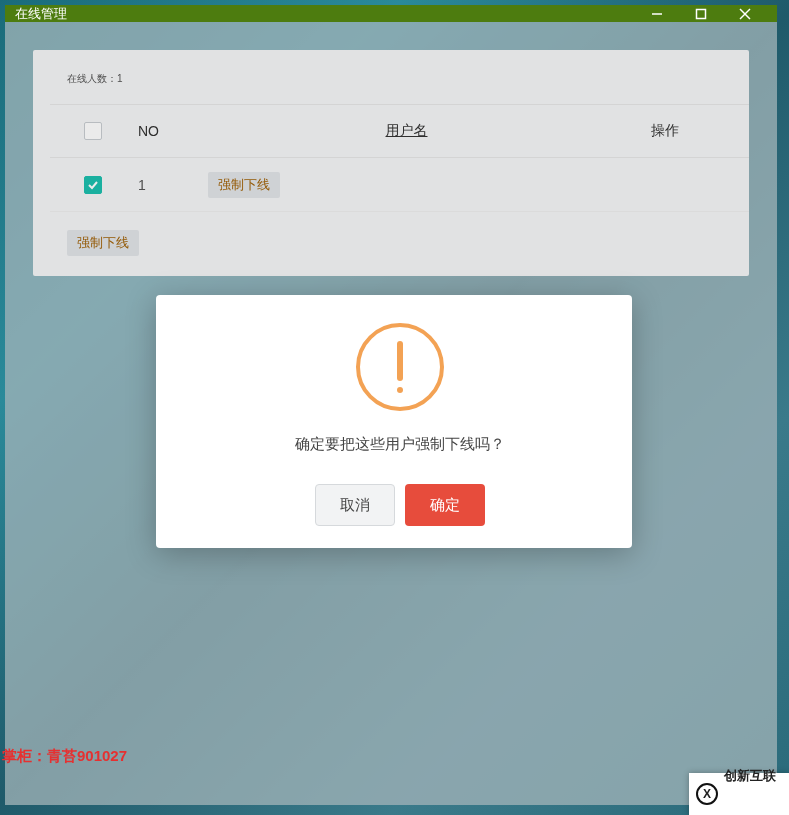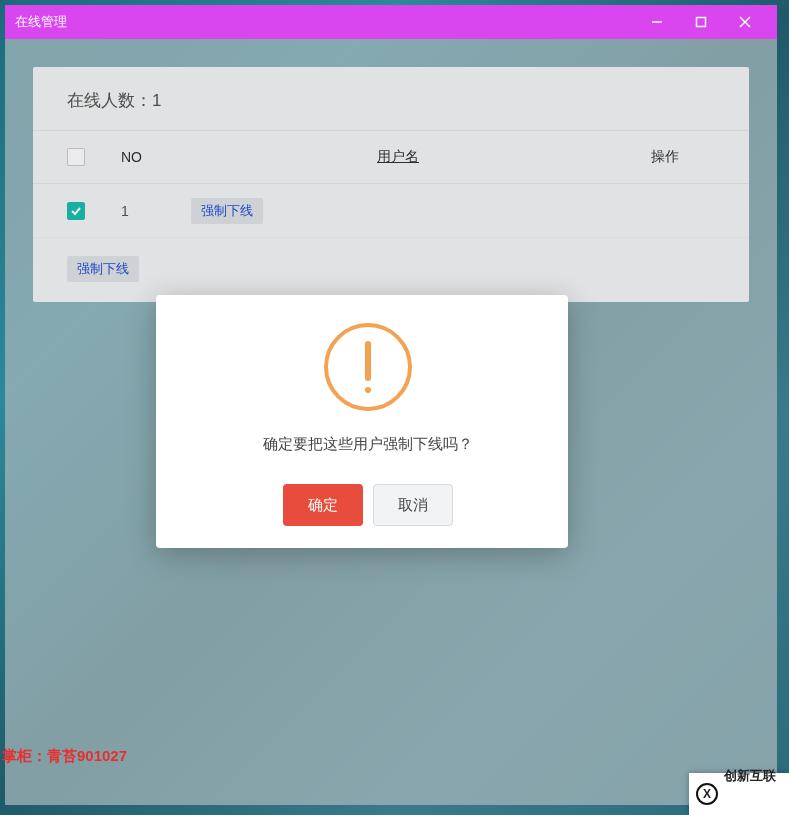--- a/index.html
+++ b/index.html
@@ -15,22 +15,22 @@
     .window {
       position: absolute;
       left: 5px;
       top: 5px;
       width: 772px;
       height: 800px;
       display: flex;
       flex-direction: column;
     }
     .titlebar {
-      height: 34px;
-      background: #d946ef;
+      height: 17px;
+      background: #4d7c0f;
       display: flex;
       align-items: center;
       padding: 0 10px;
       color: #fff;
     }
     .titlebar-title { font-size: 13px; flex: 1; }
     .winbtn {
       width: 44px;
       height: 31px;
       display: flex;
@@ -46,30 +46,31 @@
       position: relative;
     }
     .card {
       background: #f5f6f7;
       border-radius: 2px;
       padding: 0 0 20px 0;
     }
     .card-header {
       padding: 22px 45px 10px 34px;
       color: #555;
-      font-size: 17px;
+      font-size: 10px;
     }
     .table {
       width: 100%;
     }
     .thead, .trow {
       display: flex;
       align-items: center;
       padding: 14px 34px;
       height: 54px;
+      margin-left: 17px;
     }
     .thead {
       color: #333;
       font-weight: 500;
       border-bottom: 1px solid #e6e6e6;
       border-top: 1px solid #e6e6e6;
       margin-top: 8px;
     }
     .trow {
       border-bottom: 1px solid #eee;
@@ -87,39 +88,39 @@
       display: inline-flex;
       align-items: center; justify-content: center;
     }
     .checkbox.checked {
       background: #1dbfae;
       border-color: #1dbfae;
     }
     .checkbox.checked svg { stroke: #fff; }
     .opbtn {
       background: #e1e4e8;
-      color: #1d4ed8;
+      color: #a16207;
       padding: 4px 10px;
       border-radius: 2px;
       font-size: 13px;
       display: inline-block;
       border: none;
     }
     .footer-btn {
       margin: 18px 0 0 34px;
     }
     .overlay {
       position: absolute;
       inset: 0;
       background: rgba(0,0,0,0.08);
       pointer-events: none;
     }
     .dialog {
       position: absolute;
-      width: 412px;
+      width: 476px;
       left: 156px;
       top: 295px;
       background: #fff;
       border-radius: 4px;
       box-shadow: 0 6px 30px rgba(0,0,0,0.25);
       display: flex;
       flex-direction: column;
       align-items: center;
       padding: 28px 20px 22px 32px;
     }
@@ -246,22 +247,22 @@
 
 <div class="dialog">
   <div class="warn-icon">
     <div class="warn-stack">
       <div class="bang-line"></div>
       <div class="bang-dot"></div>
     </div>
   </div>
   <div class="dialog-msg">确定要把这些用户强制下线吗？</div>
   <div class="dialog-actions">
+    <button class="dlg-btn dlg-cancel">取消</button>
     <button class="dlg-btn dlg-confirm">确定</button>
-    <button class="dlg-btn dlg-cancel">取消</button>
   </div>
 </div>
 
 <div class="watermark">掌柜：青苔901027</div>
 
 <div class="brand">
   <div class="brand-icon">X</div>
   <div class="brand-text">
     <span class="brand-cn">创新互联</span>
     <span class="brand-en">CHUANG XIN HU LIAN</span>

